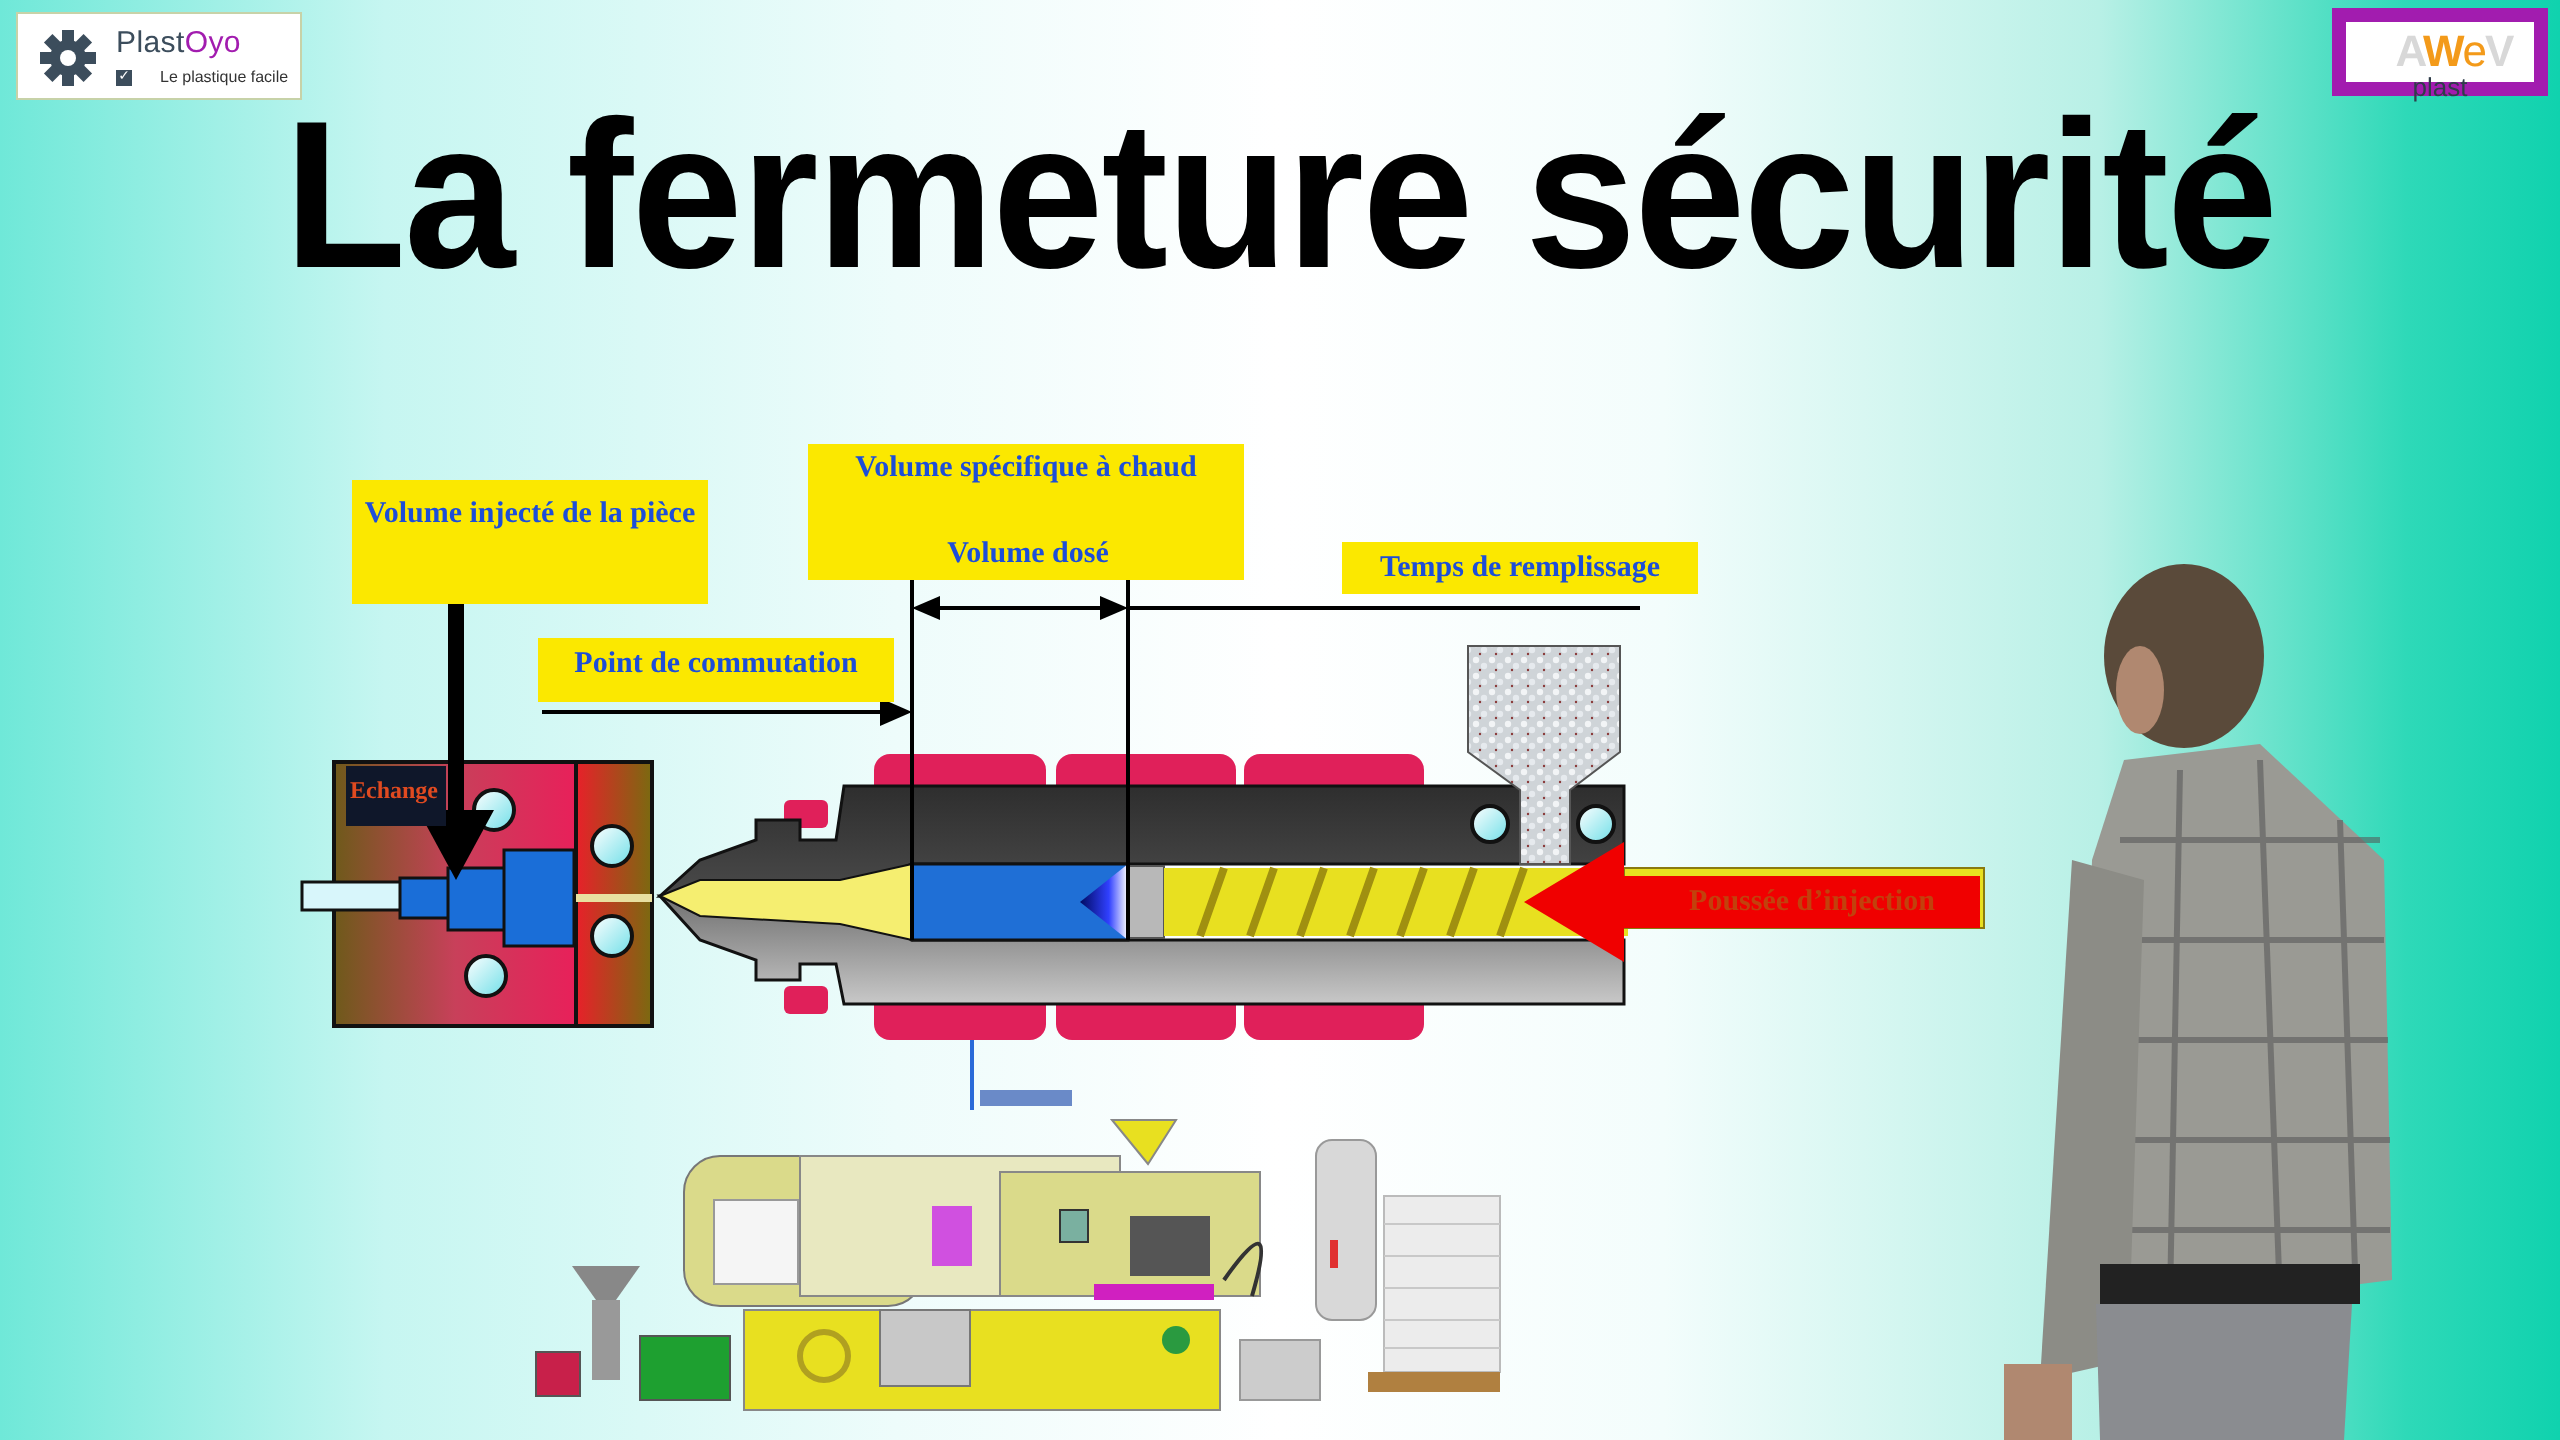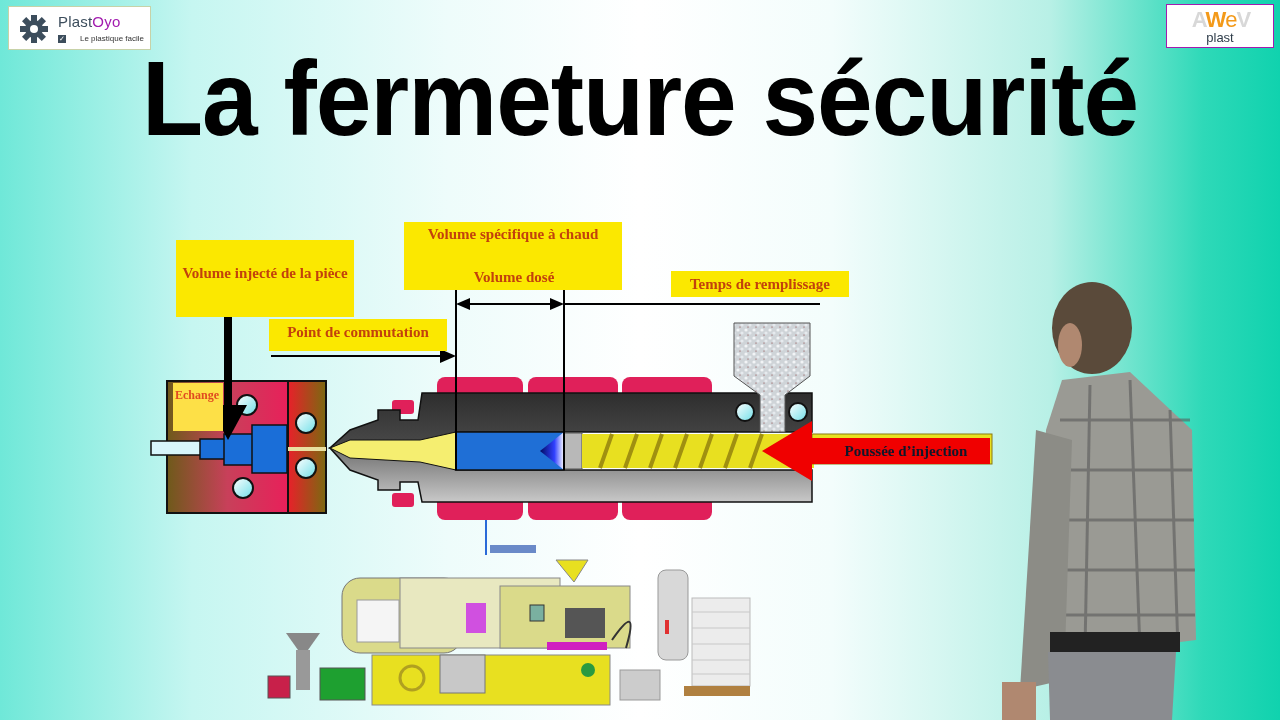--- a/index.html
+++ b/index.html
@@ -23,21 +23,21 @@
   .logo-plastoyo .brand .oyo { color: #a21caf; }
   .logo-plastoyo .tagline {
     position: absolute; left: 49px; top: 27px; font-size: 8px; color: #333;
     display: flex; align-items: center; gap: 14px;
   }
   .logo-plastoyo .tagline .chk {
     display: inline-block; width: 8px; height: 8px; background: #3c4d5c; color: #fff;
     font-size: 7px; line-height: 8px; text-align: center;
   }
   .logo-awev {
-    left: 1166px; top: 4px; width: 108px; height: 44px; background: #fff; border: 1px solid #a21caf;
+    left: 1166px; top: 4px; width: 108px; height: 44px; background: #fff; border: 7px solid #a21caf;
   }
   .logo-awev .mark {
     position: absolute; left: 6px; top: 2px; width: 96px; text-align: center;
     font-size: 22px; font-weight: bold; letter-spacing: -1px;
   }
   .logo-awev .mark .a { color: #d8d8d8; }
   .logo-awev .mark .w { color: #f39a1a; }
   .logo-awev .mark .e { color: #f39a1a; font-weight: normal; }
   .logo-awev .mark .v { color: #d8d8d8; }
   .logo-awev .sub {
@@ -47,38 +47,38 @@
   
   .title {
     left: 0; top: 40px; width: 1280px; text-align: center;
     font-family: "Liberation Sans", sans-serif; font-weight: bold;
     font-size: 100px; letter-spacing: -1px; color: #000; line-height: 116px;
     transform: scaleY(1.05);
   }
 
   
   .label {
-    background: #fbe800; color: #c2410c;
+    background: #fbe800; color: #1d4ed8;
     font-family: "Liberation Serif", serif; font-weight: bold; font-size: 15px;
     text-align: center;
   }
-  .lbl-vol-inj { left: 176px; top: 240px; width: 178px; height: 77px; line-height: 24px; padding-top: 21px; }
+  .lbl-vol-inj { left: 176px; top: 240px; width: 178px; height: 62px; line-height: 24px; padding-top: 5px; }
   .lbl-vol-spec { left: 404px; top: 222px; width: 218px; height: 68px; }
   .lbl-vol-spec .t1 { position: absolute; left: 0; top: 4px; width: 100%; text-align: center; }
   .lbl-vol-spec .t2 { position: absolute; left: 60px; top: 47px; width: 100px; text-align: center; }
   .lbl-commut { left: 269px; top: 319px; width: 178px; height: 32px; line-height: 26px; }
   .lbl-remplis { left: 634px; top: 271px; width: 178px; height: 26px; line-height: 26px; margin-left: 37px; }
 
   .poussee {
     left: 822px; top: 438px; width: 168px; height: 26px; line-height: 26px;
-    color: #0f172a; font-family: "Liberation Serif", serif; font-weight: bold; font-size: 15px;
+    color: #c2410c; font-family: "Liberation Serif", serif; font-weight: bold; font-size: 15px;
     text-align: center;
   }
   .echange {
-    left: 173px; top: 383px; width: 50px; height: 48px; background: #fde047;
+    left: 173px; top: 383px; width: 50px; height: 30px; background: #0f172a;
     color: #e04a20; font-family: "Liberation Serif", serif; font-weight: bold; font-size: 12px;
     padding: 5px 0 0 2px; overflow: hidden; white-space: nowrap;
   }
 </style>
 </head>
 <body>
 
 <div class="abs logo-plastoyo">
   <svg class="gear" viewBox="0 0 34 30">
     <g transform="translate(17,15)" fill="#3c4d5c">

